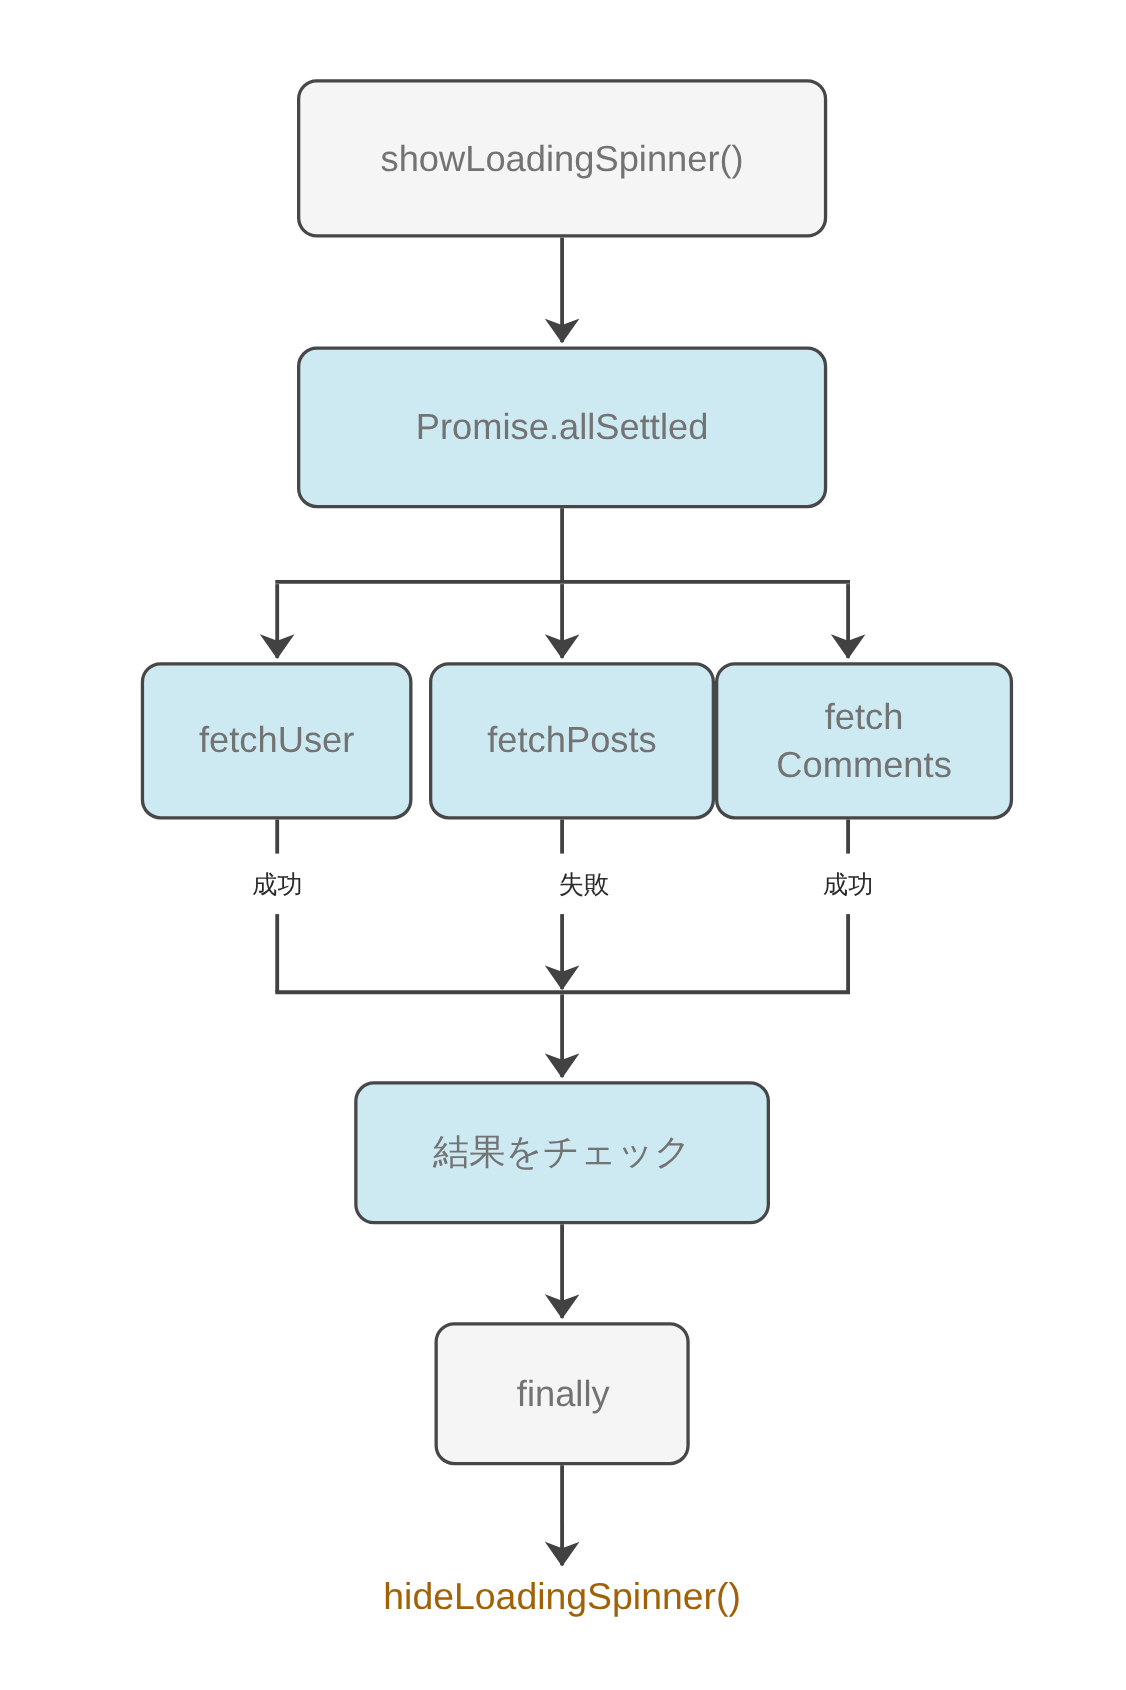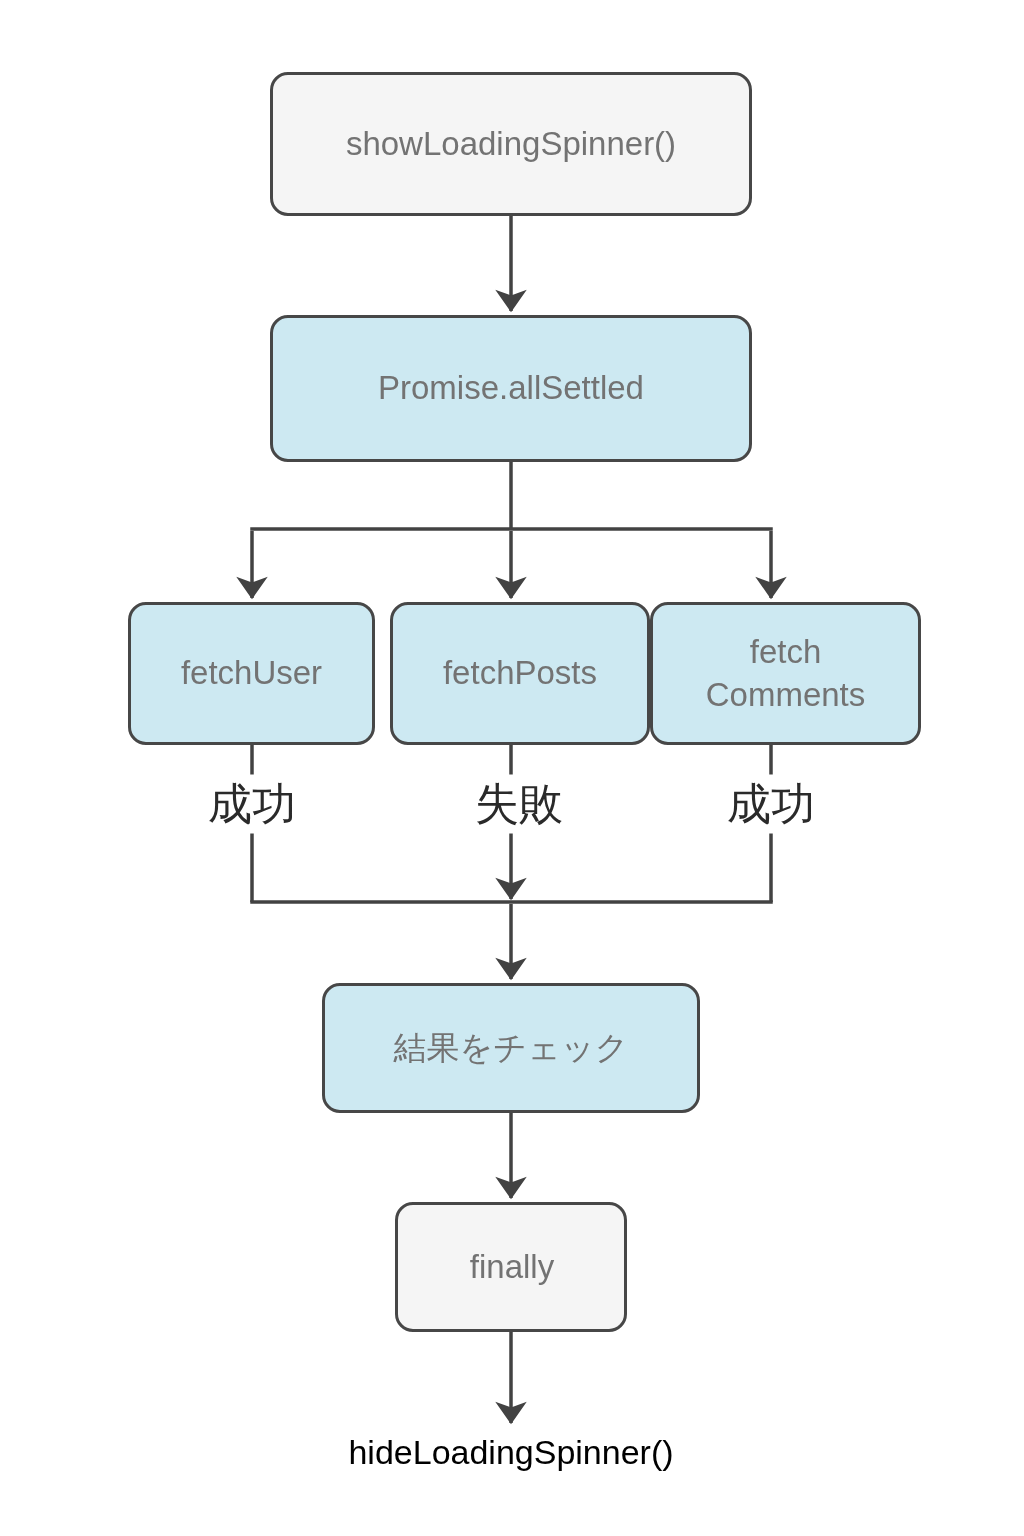--- a/index.html
+++ b/index.html
@@ -37,45 +37,45 @@
     font-size: 33px;
     line-height: 1.3;
     padding: 0 18px;
   }
   .node.blue { background: #cde9f2; }
   .node.gray { background: #f5f5f5; }
 
   .edge-label {
     position: absolute;
     transform: translate(-50%, -50%);
-    font-size: 44px;
+    font-size: 23px;
     color: #2a2a2a;
     background: #ffffff;
     padding: 0 4px;
     white-space: nowrap;
   }
   .end-text {
     position: absolute;
     transform: translate(-50%, -50%);
     font-size: 34px;
-    color: #000000;
+    color: #a16207;
     white-space: nowrap;
   }
 
   
   #n-show     { left: 270px; top: 72px;   width: 482px; height: 144px; }
   #n-promise  { left: 270px; top: 315px;  width: 482px; height: 147px; }
   #n-fetch-user     { left: 128px; top: 602px; width: 247px; height: 143px; }
   #n-fetch-posts    { left: 390px; top: 602px; width: 260px; height: 143px; }
   #n-fetch-comments { left: 650px; top: 602px; width: 271px; height: 143px; }
   #n-check    { left: 322px; top: 983px;  width: 378px; height: 130px; font-family: Liberation Serif, serif; }
   #n-finally  { left: 395px; top: 1202px; width: 232px; height: 130px; padding-left: 20px; }
 
   #l-user     { left: 252px; top: 804px; }
-  #l-posts    { left: 519px; top: 804px; }
+  #l-posts    { left: 531px; top: 804px; }
   #l-comments { left: 771px; top: 804px; }
   #t-hide     { left: 511px; top: 1452px; }
 </style>
 </head>
 <body>
 
 <div class="canvas">
 
   <svg class="edges" width="1024" height="1536" viewBox="0 0 1024 1536" aria-hidden="true">
     <defs>

